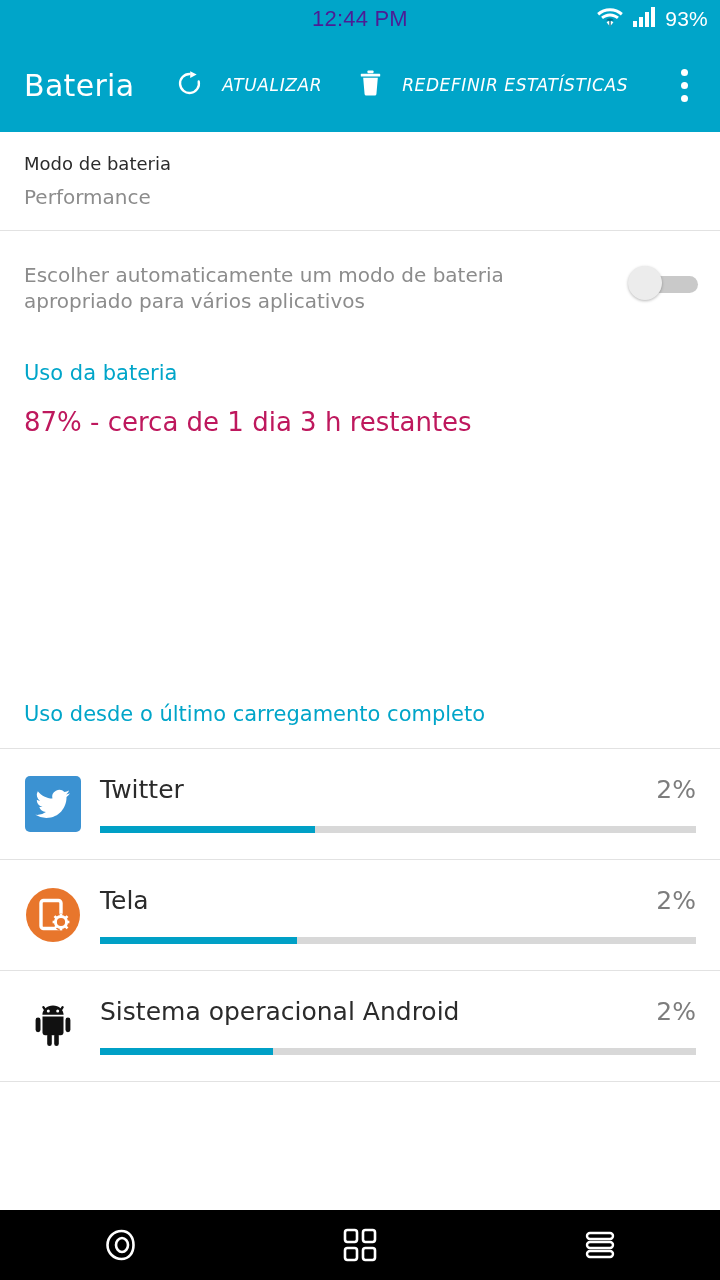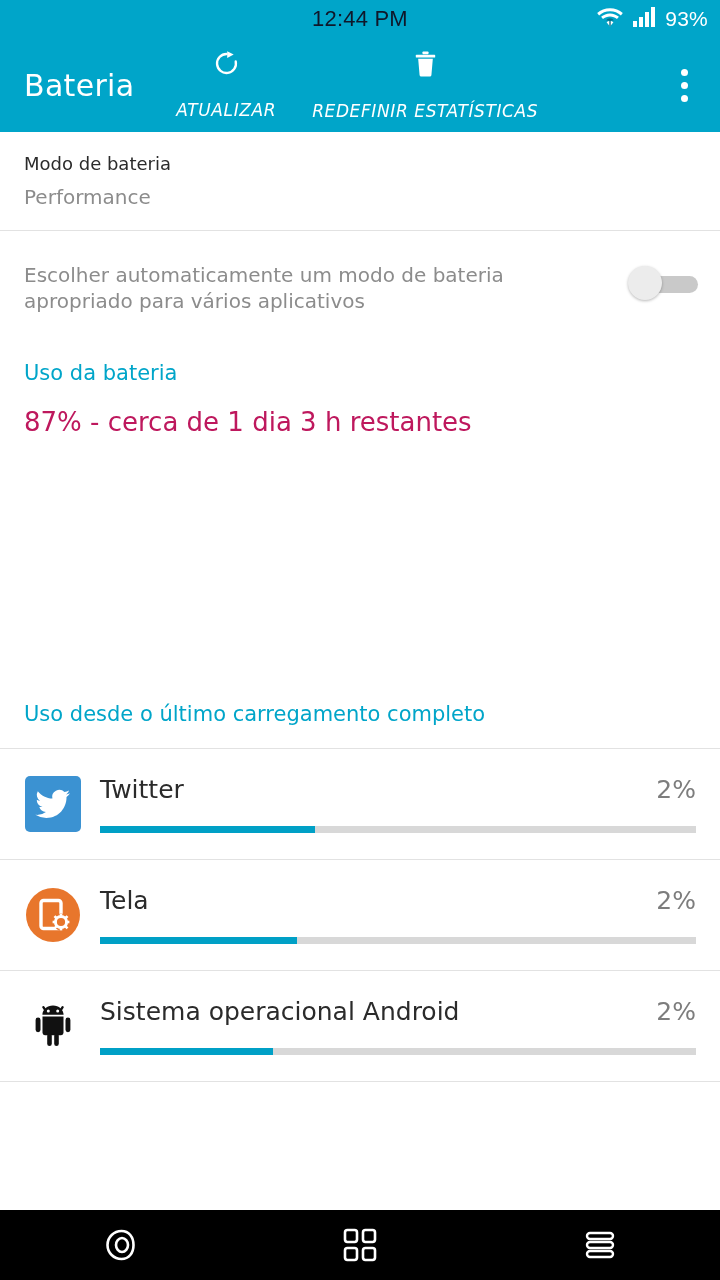--- a/index.html
+++ b/index.html
@@ -24,21 +24,21 @@
   
   .status-bar {
     height: 38px;
     background: #00a5c9;
     position: relative;
     display: flex;
     align-items: center;
     justify-content: center;
   }
   .status-clock {
-    color: #0f172a;
+    color: #4c1d95;
     font-size: 22px;
     letter-spacing: 0.2px;
     font-family: "Liberation Sans", sans-serif;
   }
   .status-right {
     position: absolute;
     right: 12px;
     top: 0;
     height: 38px;
     display: flex;
@@ -68,21 +68,20 @@
     font-family: "DejaVu Sans", sans-serif;
     letter-spacing: 0.3px;
     white-space: nowrap;
   }
   .bar-action {
     display: flex;
     align-items: center;
     gap: 19px;
     cursor: pointer;
     white-space: nowrap;
-    flex-direction: column;
   }
   .bar-action-label {
     color: #ffffff;
     font-size: 17px;
     font-style: italic;
     letter-spacing: 0.6px;
     font-family: "DejaVu Sans", sans-serif;
   }
   .act-refresh { margin-left: 42px; }
   .act-reset { margin-left: 36px; }

